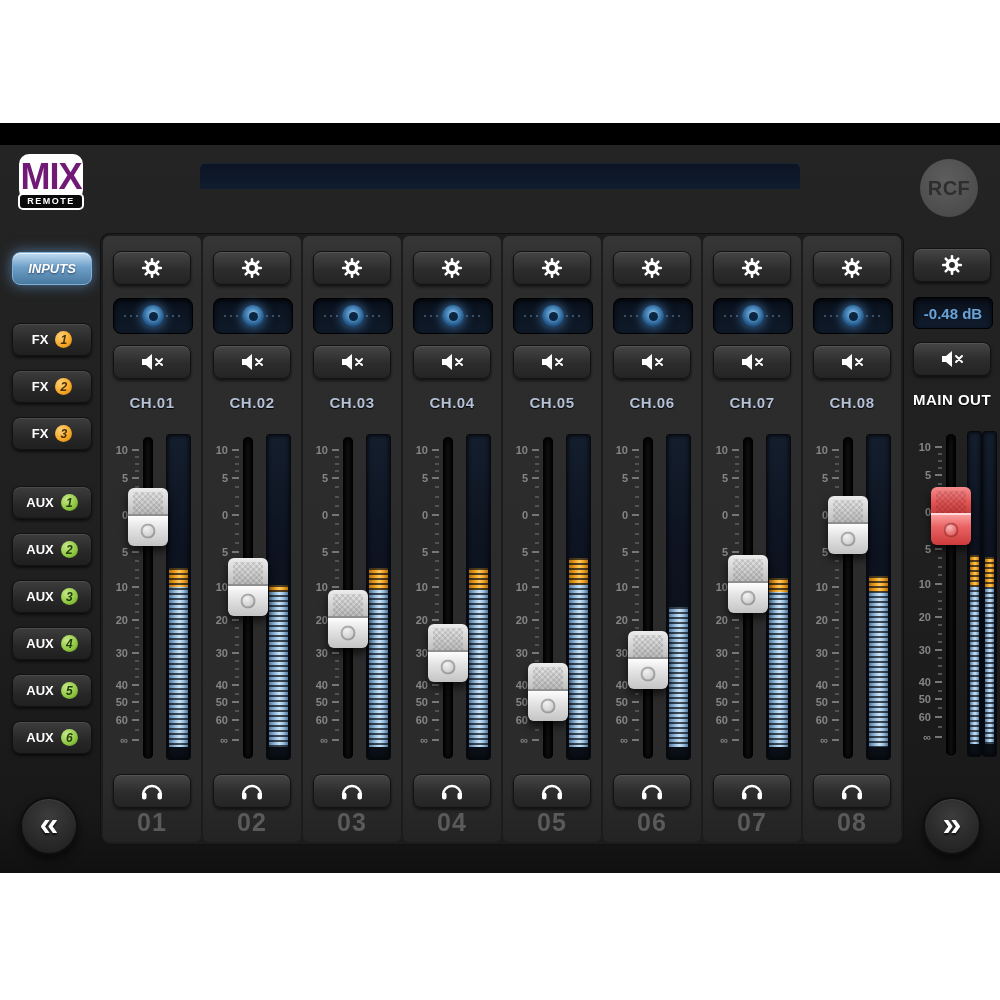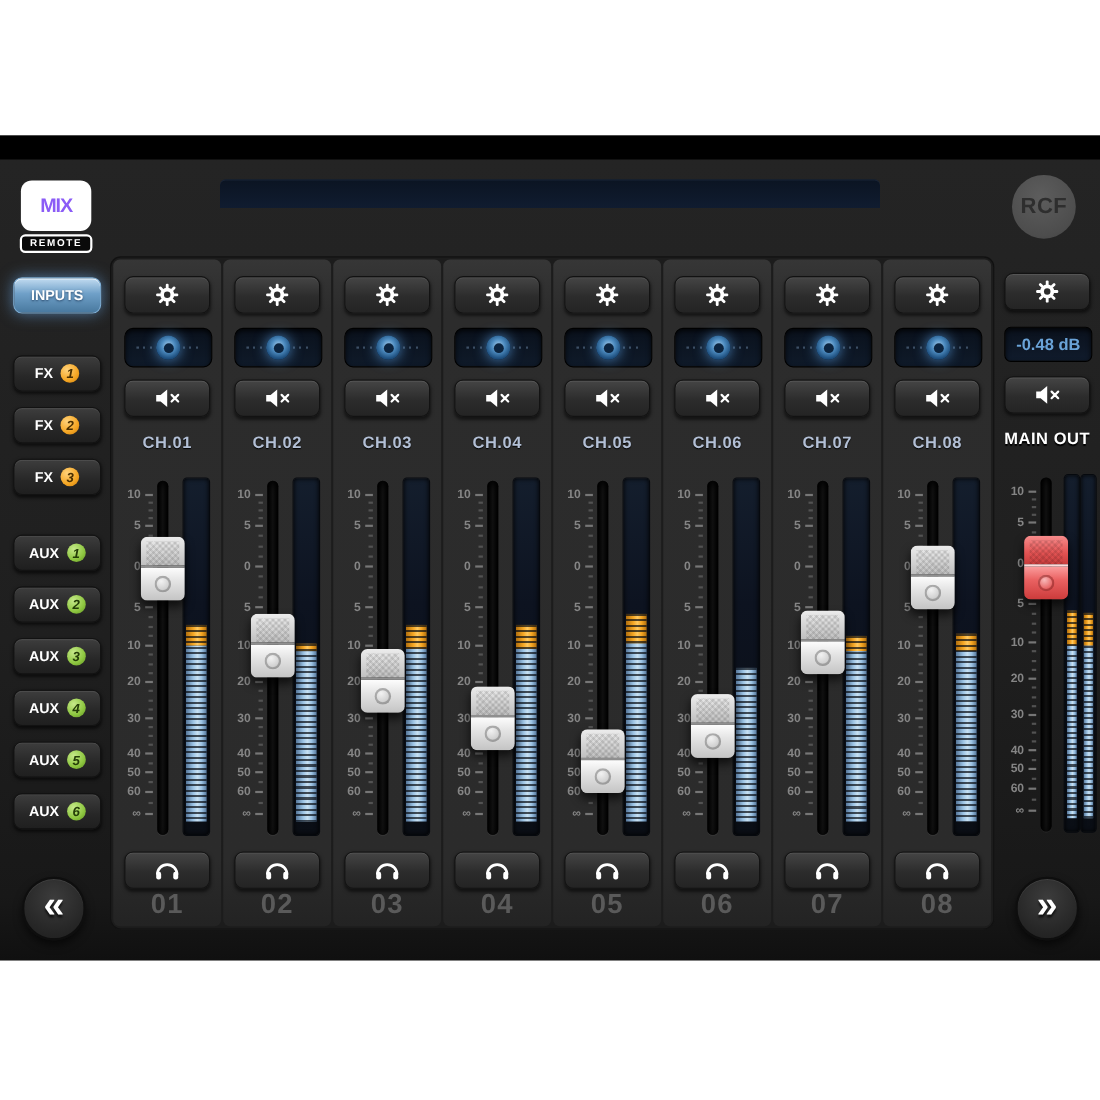--- a/index.html
+++ b/index.html
@@ -14,23 +14,23 @@
   .battery{position:relative;width:21px;height:10px;border:1px solid #fff;border-radius:2px;}
   .battery::after{content:'';position:absolute;right:-3px;top:2px;width:2px;height:4px;background:#fff;border-radius:0 1px 1px 0;}
   .battery .fill{position:absolute;left:1px;top:1px;bottom:1px;width:56%;background:#fff;}
 
   
   .app{position:absolute;top:22px;left:0;width:1000px;height:728px;
        background:linear-gradient(180deg,#242424 0%,#1f1f1f 60%,#181818 92%,#101010 100%);}
 
   
   .mixlogo{position:absolute;left:18px;top:8px;width:66px;text-align:center;}
-  .mixlogo .mix{width:64px;height:46px;margin:11px auto;background:#fff;border-radius:10px;
+  .mixlogo .mix{width:64px;height:46px;margin:1px auto;background:#fff;border-radius:10px;
       display:flex;align-items:center;justify-content:center;
-      font-weight:900;font-size:18px;letter-spacing:-1px;color:#8b5cf6;}
+      font-weight:900;font-size:36px;letter-spacing:-1px;color:#701a75;}
   .mixlogo .remote{position:relative;margin-top:-8px;background:#0a0a0a;border:2px solid #fff;border-radius:5px;
       color:#fff;font-size:9px;font-weight:bold;letter-spacing:1.5px;padding:1px 0 2px;}
 
   
   .snapbar{position:absolute;left:200px;top:18px;width:600px;height:26px;display:flex;
       background:linear-gradient(180deg,#0b1422,#101c30);border-radius:5px 5px 0 0;
       box-shadow:inset 0 1px 0 rgba(120,150,200,.12);}
   .snapbar .half{flex:1;display:flex;align-items:center;justify-content:center;
       color:#c4cedc;font-size:13px;}
   .snapbar .half + .half{border-left:1px solid #1e2d44;}
@@ -53,21 +53,21 @@
       color:#2e2e2e;font-weight:900;font-size:20px;letter-spacing:.5px;}
 
   
   .side-btn{position:absolute;left:12px;width:80px;height:33px;border-radius:8px;border:1px solid #121212;
       background:linear-gradient(180deg,#3d3d3d,#272727 60%,#1f1f1f);
       color:#fff;font-weight:bold;font-size:13px;display:flex;align-items:center;justify-content:center;gap:7px;
       box-shadow:inset 0 1px 0 rgba(255,255,255,.08),0 2px 3px rgba(0,0,0,.6);cursor:pointer;
       font-family:inherit;padding:0;}
   .side-btn.inputs{background:linear-gradient(180deg,#c2dcf1,#6fa0c8 45%,#49799f);
       border-color:#7fb0d8;text-shadow:0 1px 2px rgba(0,20,50,.6);
-      box-shadow:0 0 14px rgba(110,175,240,.6),inset 0 1px 0 rgba(255,255,255,.6);}
+      box-shadow:0 0 14px rgba(110,175,240,.6),inset 0 1px 0 rgba(255,255,255,.6);font-style:italic;}
   .badge{width:17px;height:17px;border-radius:50%;display:flex;align-items:center;justify-content:center;
       font-size:12px;font-weight:bold;font-style:italic;}
   .badge.orange{background:radial-gradient(circle at 35% 30%,#ffd27a,#f5a623 60%,#c87d10);color:#4a2f00;}
   .badge.green{background:radial-gradient(circle at 35% 30%,#c6e98a,#8dc63f 60%,#5e8f22);color:#243d07;}
 
   
   .nav-circle{position:absolute;width:58px;height:58px;border-radius:50%;border:2px solid #0e0e0e;
       background:radial-gradient(circle at 50% 32%,#3c3c3c,#272727 65%,#1d1d1d);
       color:#fff;font-size:34px;font-weight:bold;display:flex;align-items:center;justify-content:center;
       box-shadow:0 4px 8px rgba(0,0,0,.6),inset 0 1px 0 rgba(255,255,255,.08);cursor:pointer;

